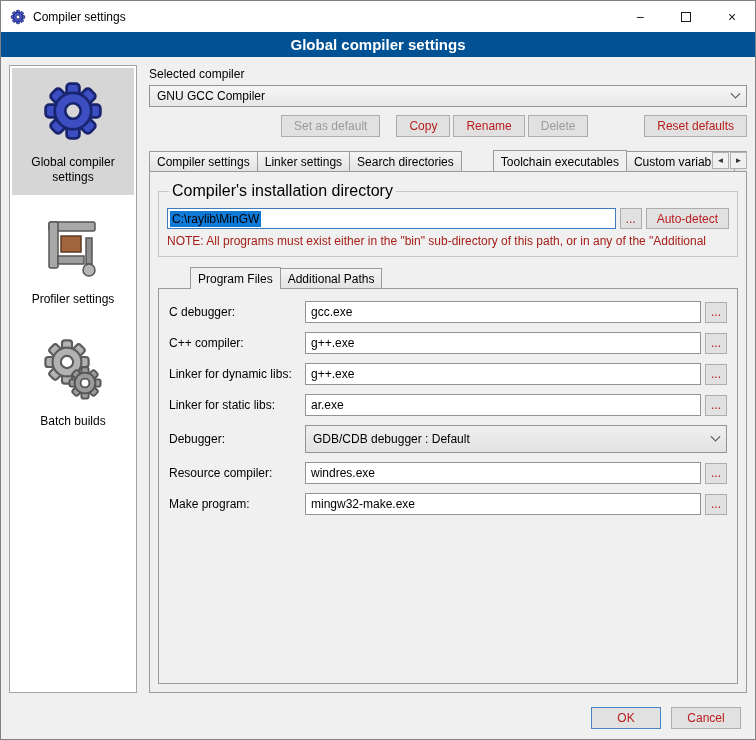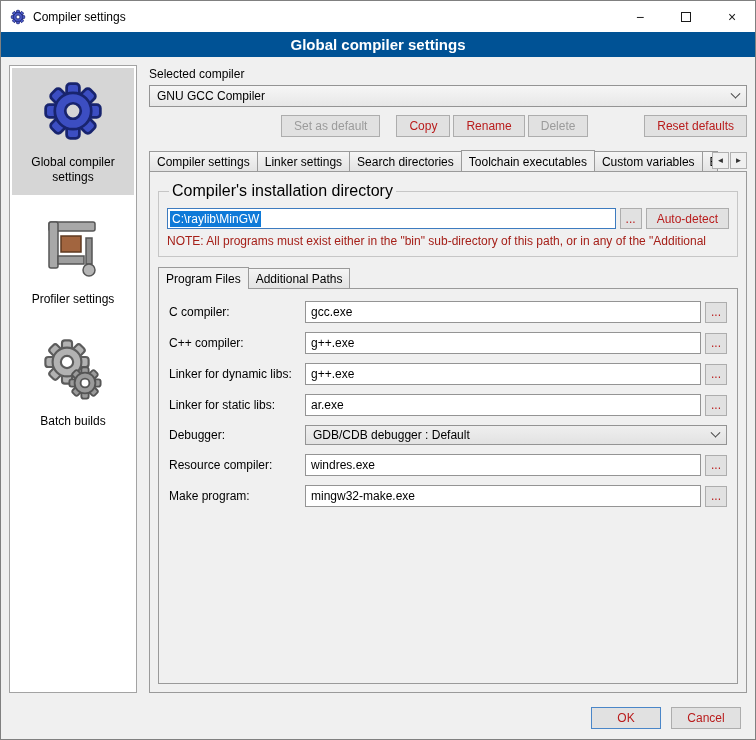--- a/index.html
+++ b/index.html
@@ -52,51 +52,51 @@
   .btn-row { display:flex; gap:3px; margin:8px 0 13px; align-items:center; }
   .btn-row .first { margin-left:132px;text-align:center; }
   .btn-row .gap { margin-left:13px; }
   .btn-row .push-right { margin-left:auto; }
 
   
   .tabstrip { display:flex; align-items:flex-end; position:relative; padding-right:36px; overflow:hidden; }
   .tab { height:20px; display:flex; align-items:center; padding:0 7px; font-size:12px; white-space:nowrap;
          background:linear-gradient(#f5f5f5,#e3e3e3); border:1px solid #9a9a9a; border-bottom:none;
          margin-right:-1px; flex:0 0 auto; }
-  .tab.active { height:22px; background:#f0f0f0; position:relative; z-index:3; margin-bottom:-1px; }
+  .tab.active { height:22px; background:#f0f0f0; position:relative; z-index:3; margin-bottom:-1px;margin-left:32px; }
   .tab.shrink { flex:0 1 auto; min-width:0; overflow:hidden; }
   .tab-arrows { position:absolute; right:0; bottom:2px; display:flex; gap:1px; z-index:4; }
   .arrow-btn { width:17px; height:17px; font-size:8px; display:flex; align-items:center; justify-content:center;
                background:#f0f0f0; border:1px solid #b0b0b0; color:#333; }
 
   
   .notebook { flex:1; border:1px solid #9a9a9a; background:#f0f0f0; padding:8px; display:flex;
               flex-direction:column; min-height:0; }
 
   fieldset.groupbox { border:1px solid #c6c6c6; padding:6px 8px 8px; margin-top:2px; }
   fieldset.groupbox legend { font-size:16px; padding:0 3px; margin-left:2px; color:#000; }
 
   .install-row { display:flex; gap:4px; align-items:center; margin-top:2px; }
   .dir-input { flex:1; height:21px; background:#fff; border:1px solid #3d7bbf; display:flex; align-items:center;
                padding:0 2px; font-size:12px; overflow:hidden; white-space:nowrap; }
-  .dir-input .sel { background:var(--selection-bg,#0078d7); color:#ffffff; padding:1px 2px; }
+  .dir-input .sel { background:var(--selection-bg,#0078d7); color:#000000; padding:1px 2px; }
   .browse { width:22px; padding:0; height:21px; flex:0 0 auto; }
   .autodetect { height:21px; padding:0 10px; flex:0 0 auto; }
   .note { margin-top:5px; font-size:12px; color:var(--note-red,#a52019); white-space:nowrap; overflow:hidden; }
 
   
   .inner-tabs { display:flex; align-items:flex-end; margin-top:10px; position:relative; }
   .inner-panel { flex:1; border:1px solid #9a9a9a; background:#f0f0f0; padding:12px 10px; display:flex;
                  flex-direction:column; gap:9px; min-height:0; }
 
   .frow { display:flex; align-items:center; gap:4px; flex:0 0 auto; }
   .flabel { width:132px; flex:0 0 auto; font-size:12px; }
   .finput { flex:1; height:22px; border:1px solid #949494; background:#fff; font-size:12px; padding:0 5px;
             font-family:inherit; color:#000; min-width:0; }
-  .fcombo { flex:1; height:20px; border:1px solid #949494; background:linear-gradient(#efefef,#e2e2e2);
+  .fcombo { flex:1; height:28px; border:1px solid #949494; background:linear-gradient(#efefef,#e2e2e2);
             display:flex; align-items:center; padding:0 7px; font-size:12px; min-width:0; }
 
   
   .footer { height:38px; flex:0 0 auto; display:flex; justify-content:flex-end; align-items:flex-start;
             gap:10px; padding:6px 14px 0; }
   .footer .btn { width:70px; }
   .footer .btn.default { border-color:#4a86c8; }
 </style>
 </head>
 <body>
@@ -229,21 +229,21 @@
         </fieldset>
 
         <div class="inner-tabs">
           <div class="tab active">Program Files</div>
           <div class="tab">Additional Paths</div>
         </div>
 
         <div class="inner-panel">
 
           <div class="frow">
-            <span class="flabel">C compiler:</span>
+            <span class="flabel">C debugger:</span>
             <input class="finput" value="gcc.exe" style="">
             <button class="btn browse">...</button>
           </div>
 
           <div class="frow">
             <span class="flabel">C++ compiler:</span>
             <input class="finput" value="g++.exe" style="">
             <button class="btn browse">...</button>
           </div>
 

